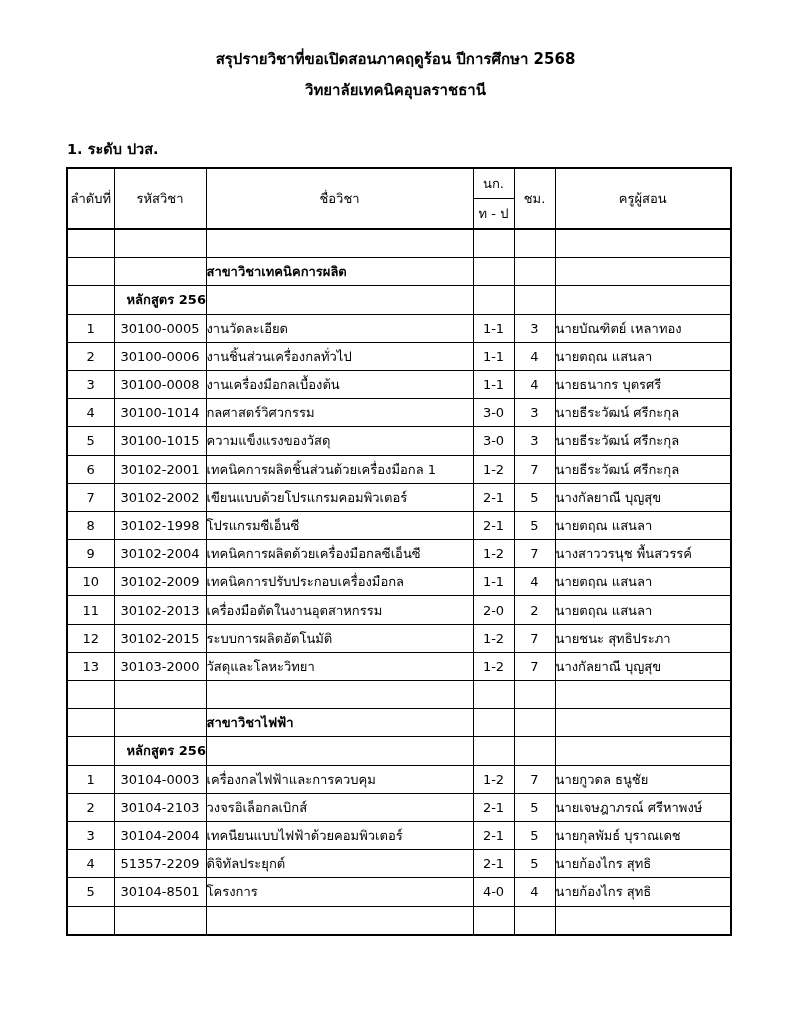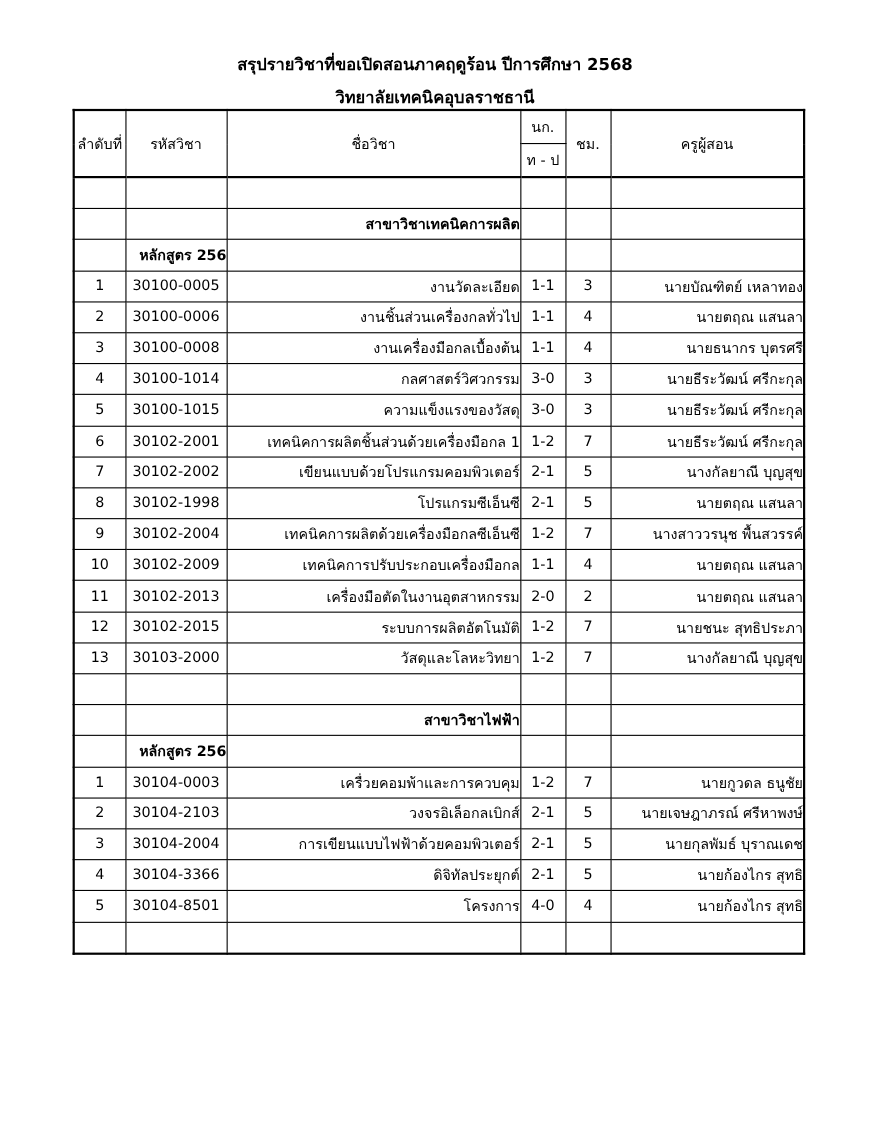--- a/index.html
+++ b/index.html
@@ -22,21 +22,20 @@
     font-weight: bold;
     font-size: 15px;
     line-height: 1.2;
   }
   .subtitle {
     margin-top: 13px;
     text-align: center;
     font-weight: bold;
     font-size: 15px;
     line-height: 1.2;
-    font-family: Liberation Serif, serif;
   }
   .section-label {
     margin: 38px 0 7px 67px;
     font-weight: bold;
     font-size: 14.5px;
   }
   table.course-table {
     margin-left: 66px;
     border-collapse: collapse;
     table-layout: fixed;
@@ -56,30 +55,31 @@
     height: 29px;
     text-align: center;
   }
   .course-table tbody td {
     height: 27.2px;
   }
   .course-table tbody tr:first-child td {
     border-top: 2.5px solid #000;
   }
   .c-no, .c-code, .c-tp, .c-hours { text-align: center; }
-  .c-name, .c-teacher { text-align: right; padding-left: 5px; }
+  .c-name, .c-teacher { text-align: left; padding-left: 5px; }
   td.bold-cell { font-weight: bold; }
   td.c-code.bold-cell { text-align: center; padding-left: 12px; }
 </style>
 </head>
 <body>
 
 <div class="page">
   <div class="title">สรุปรายวิชาที่ขอเปิดสอนภาคฤดูร้อน ปีการศึกษา 2568</div>
   <div class="subtitle">วิทยาลัยเทคนิคอุบลราชธานี</div>
+  <div class="section-label">1. ระดับ ปวส.</div>
 
   <table class="course-table">
     <colgroup>
       <col style="width:47px">
       <col style="width:92px">
       <col style="width:267px">
       <col style="width:41px">
       <col style="width:41px">
       <col style="width:176px">
     </colgroup>
@@ -245,44 +245,44 @@
           <td class="c-no"></td>
           <td class="c-code bold-cell">หลักสูตร 2563</td>
           <td class="c-name"></td>
           <td class="c-tp"></td>
           <td class="c-hours"></td>
           <td class="c-teacher"></td>
         </tr>
         <tr>
           <td class="c-no">1</td>
           <td class="c-code">30104-0003</td>
-          <td class="c-name">เครื่วยคอมพ้าและการควบคุม</td>
+          <td class="c-name">เครื่องกลไฟฟ้าและการควบคุม</td>
           <td class="c-tp">1-2</td>
           <td class="c-hours">7</td>
           <td class="c-teacher">นายกูวดล  ธนูชัย</td>
         </tr>
         <tr>
           <td class="c-no">2</td>
           <td class="c-code">30104-2103</td>
           <td class="c-name">วงจรอิเล็อกลเบิกส์</td>
           <td class="c-tp">2-1</td>
           <td class="c-hours">5</td>
           <td class="c-teacher">นายเจษฎาภรณ์  ศรีหาพงษ์</td>
         </tr>
         <tr>
           <td class="c-no">3</td>
           <td class="c-code">30104-2004</td>
-          <td class="c-name">การเขียนแบบไฟฟ้าด้วยคอมพิวเตอร์</td>
+          <td class="c-name">เทคนียนแบบไฟฟ้าด้วยคอมพิวเตอร์</td>
           <td class="c-tp">2-1</td>
           <td class="c-hours">5</td>
           <td class="c-teacher">นายกุลพัมธ์  บุราณเดช</td>
         </tr>
         <tr>
           <td class="c-no">4</td>
-          <td class="c-code">30104-3366</td>
+          <td class="c-code">51357-2209</td>
           <td class="c-name">ดิจิทัลประยุกต์</td>
           <td class="c-tp">2-1</td>
           <td class="c-hours">5</td>
           <td class="c-teacher">นายก้องไกร  สุทธิ</td>
         </tr>
         <tr>
           <td class="c-no">5</td>
           <td class="c-code">30104-8501</td>
           <td class="c-name">โครงการ</td>
           <td class="c-tp">4-0</td>

